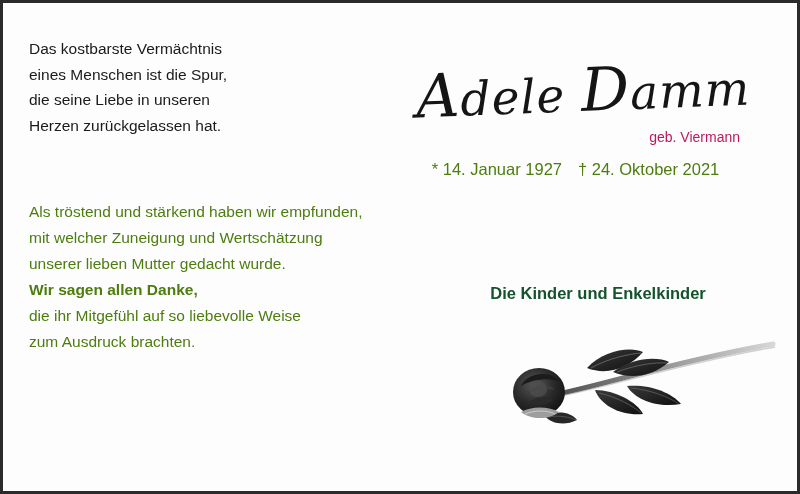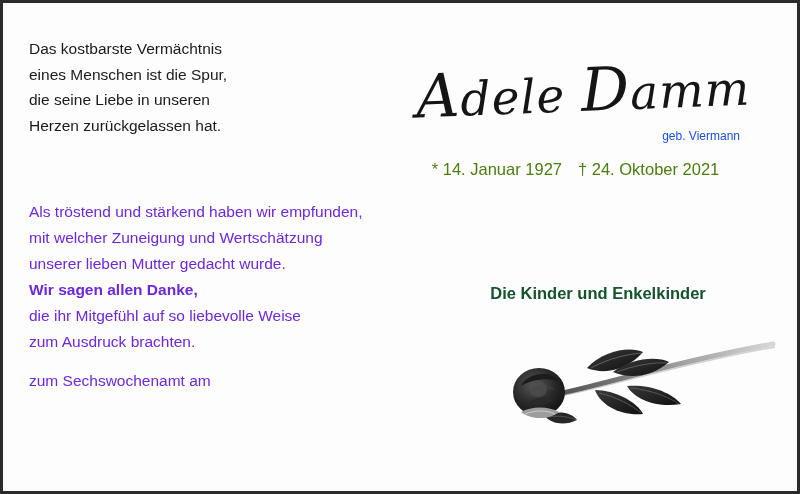--- a/index.html
+++ b/index.html
@@ -37,21 +37,21 @@
   }
   .verse div { white-space: nowrap; }
 
   .body-text {
     position: absolute;
     left: 26px;
     top: 196px;
     width: 440px;
     font-size: 15.5px;
     line-height: 1.68;
-    color: #6d28d9;
+    color: #4d7c0f;
   }
   .body-text .para { margin-bottom: 13px; }
   .body-text .para:last-child { margin-bottom: 0; }
   .body-text div { white-space: nowrap; }
   .bold { font-weight: bold; }
 
   
   .name-script {
     position: absolute;
     left: 380px;
@@ -68,22 +68,22 @@
     transform-origin: center center;
   }
   .name-script .initial {
     font-size: 60px;
   }
 
   .maiden {
     position: absolute;
     right: 57px;
     top: 126px;
-    font-size: 12px;
-    color: #1d4ed8;
+    font-size: 14px;
+    color: #be185d;
     white-space: nowrap;
   }
 
   .dates {
     position: absolute;
     left: 380px;
     top: 157px;
     width: 385px;
     text-align: center;
     font-size: 16.5px;
@@ -139,21 +139,20 @@
   <div class="body-text">
     <div class="para">
       <div>Als tröstend und stärkend haben wir empfunden,</div>
       <div>mit welcher Zuneigung und Wertschätzung</div>
       <div>unserer lieben Mutter gedacht wurde.</div>
       <div class="bold">Wir sagen allen Danke,</div>
       <div>die ihr Mitgefühl auf so liebevolle Weise</div>
       <div>zum Ausdruck brachten.</div>
     </div>
     <div class="para">
-      <div>zum Sechswochenamt am</div>
     </div>
   </div>
 
   <div class="family">Die Kinder und Enkelkinder</div>
 
   <div class="rose">
     <svg width="300" height="110" viewBox="0 0 300 110" xmlns="http://www.w3.org/2000/svg">
       <defs>
         <linearGradient id="stem" x1="0" y1="0" x2="1" y2="0">
           <stop offset="0%" stop-color="#4a4a4a"></stop>

